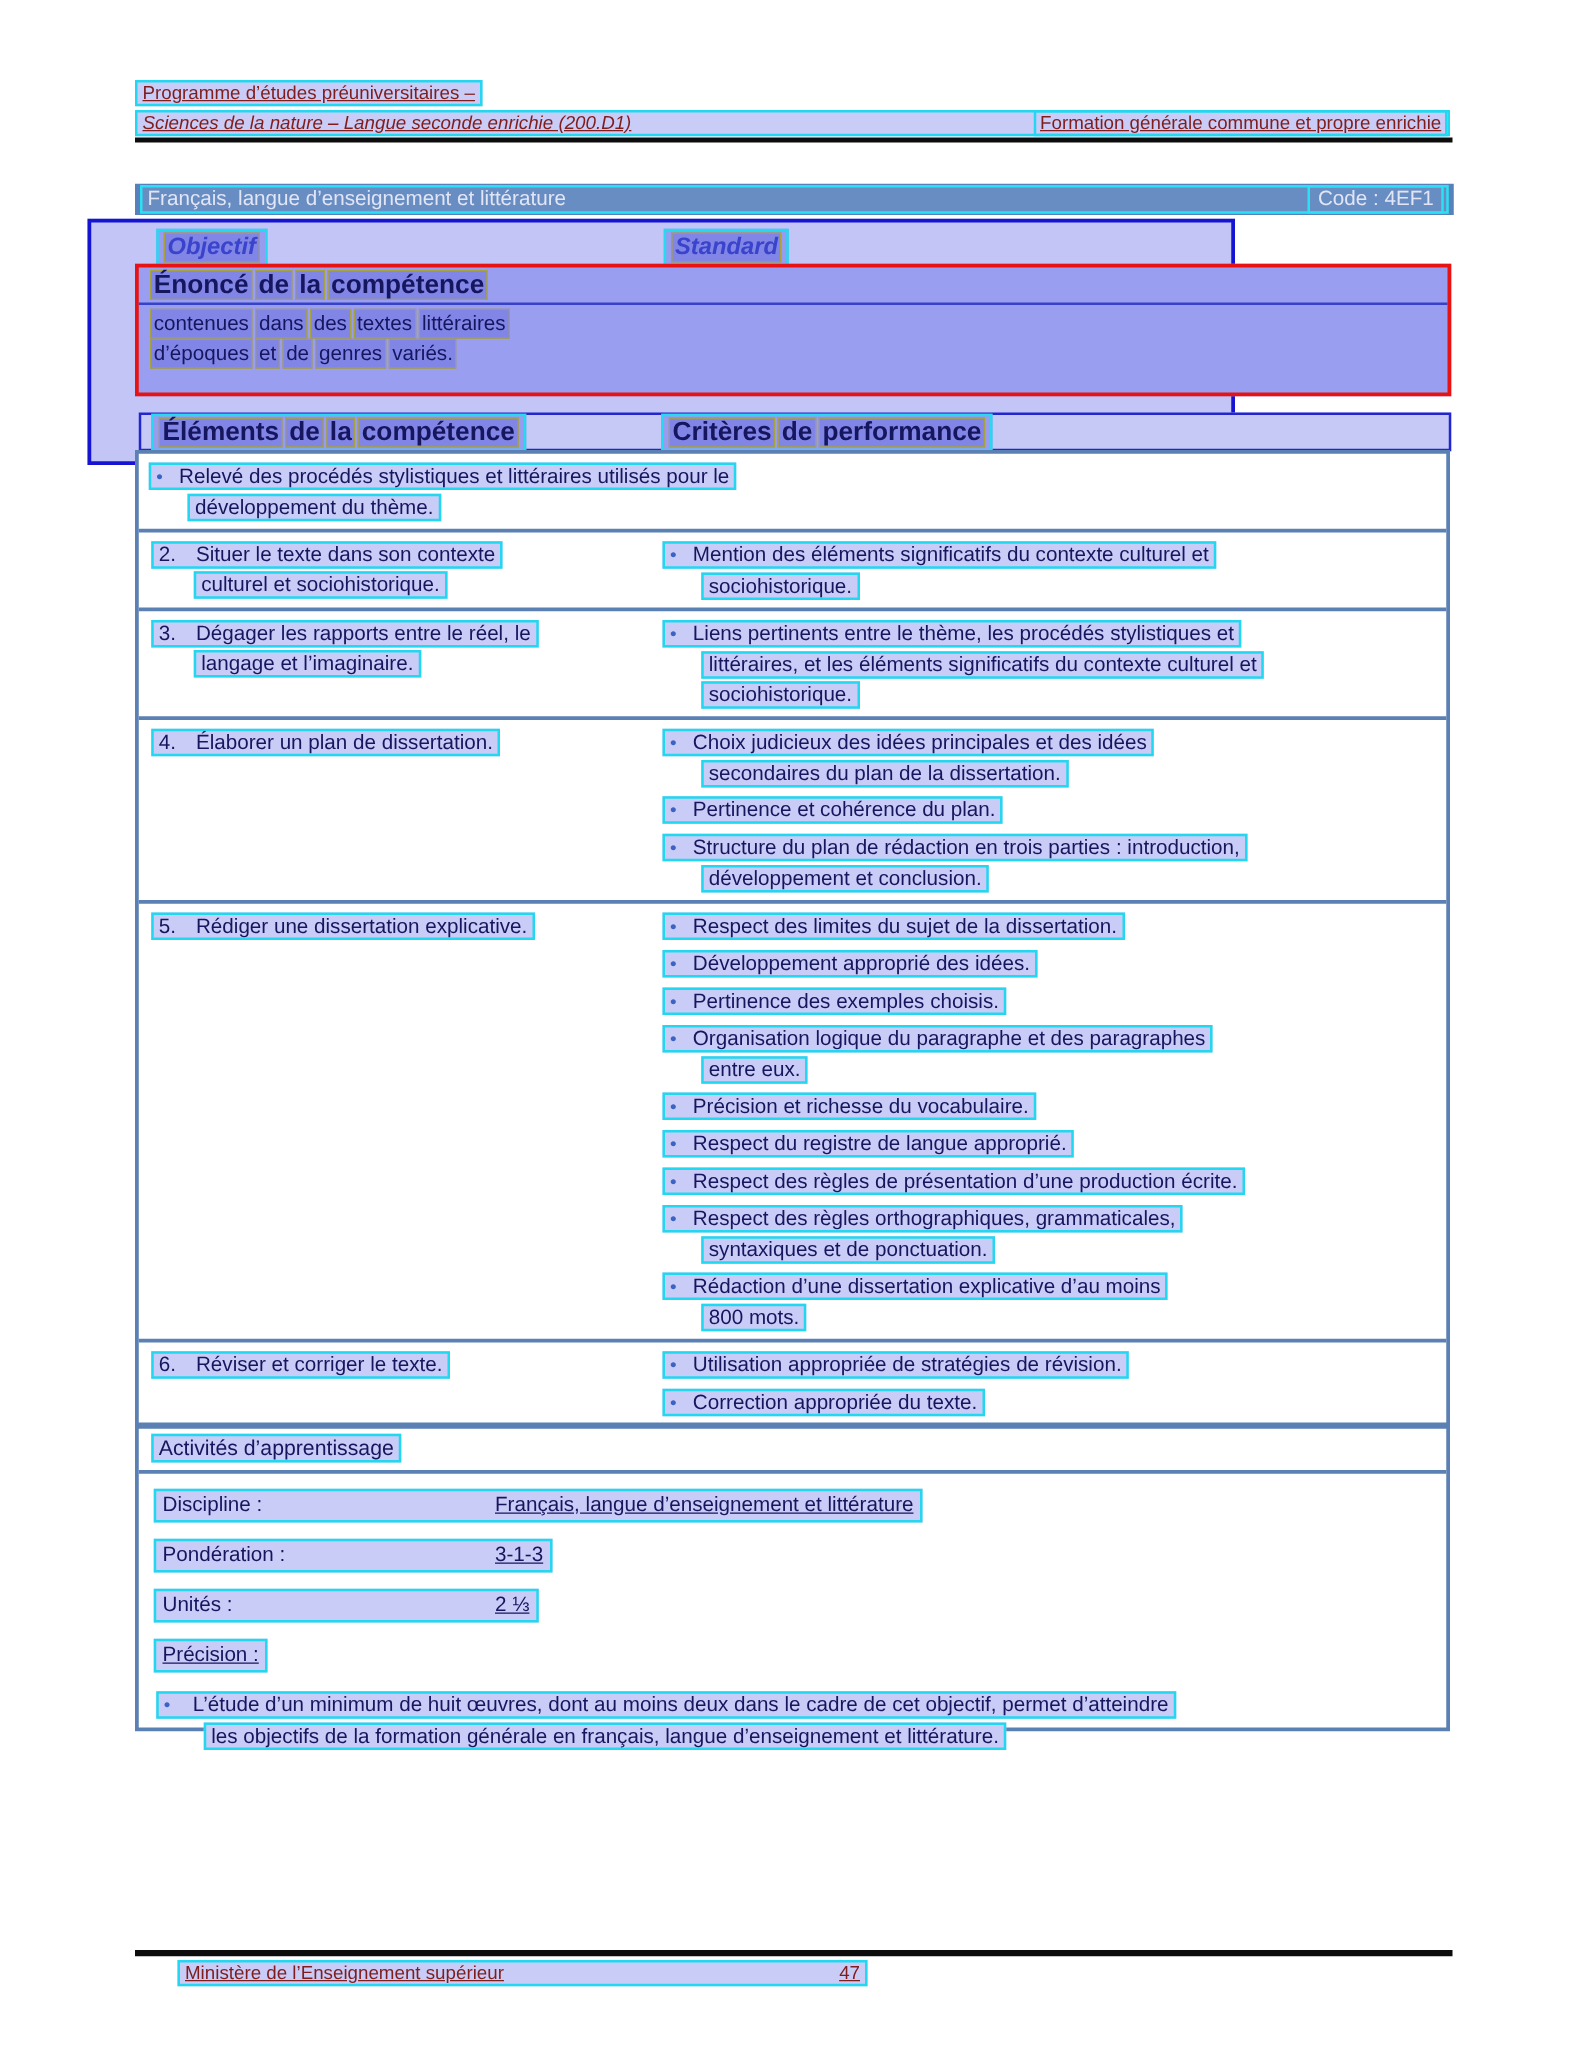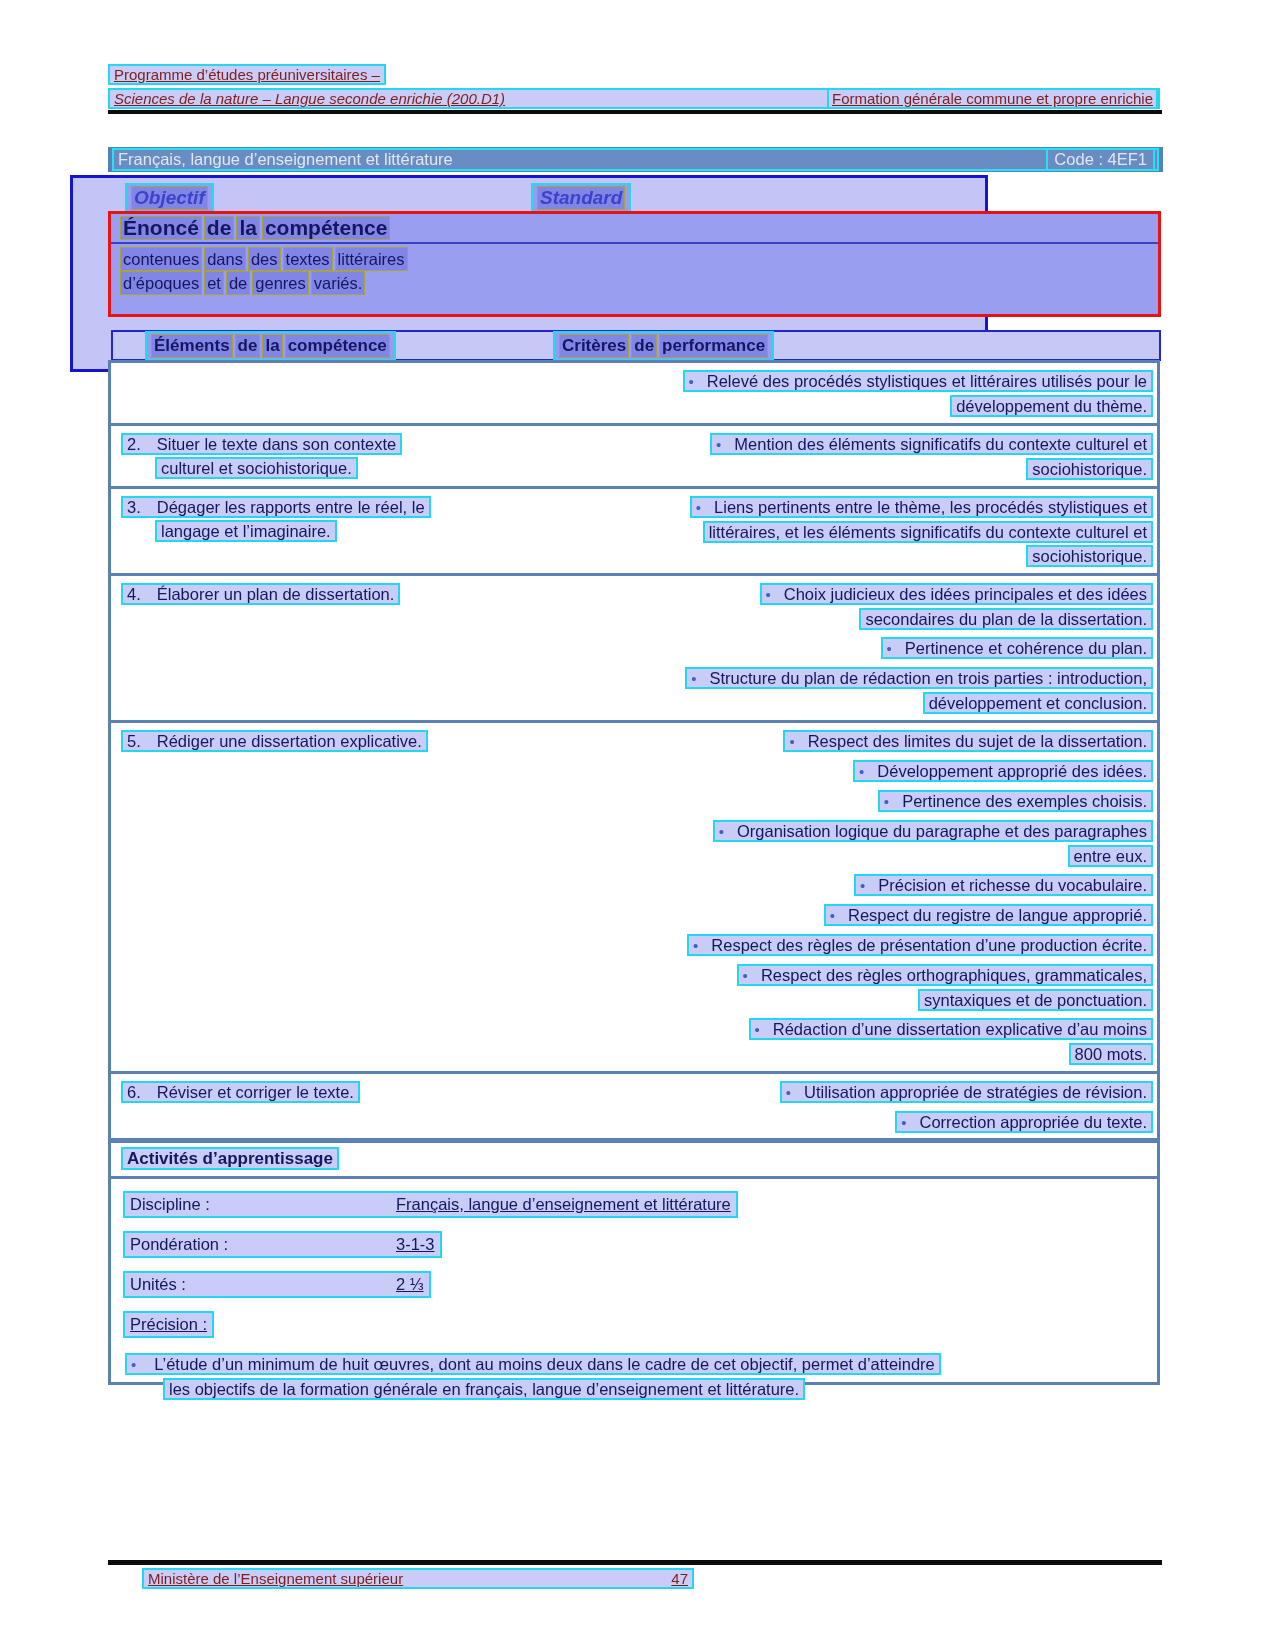--- a/index.html
+++ b/index.html
@@ -39,41 +39,41 @@
   .obj-row .cell1{width:406px;}
   .obj-row .phrase{font-size:19px;font-weight:bold;font-style:italic;color:#3a43cc;}
 
   .enonce{position:absolute;top:33px;left:35px;width:1053px;height:106px;
           background:#9a9ef0;border:3px solid #e81212;box-sizing:border-box;}
   .enonce-head{border-bottom:2px solid #3742c8;padding:2px 8px;font-weight:bold;font-size:21px;}
   .enonce-body{padding:3px 8px;font-size:16.5px;width:380px;}
 
   .ec-bar{position:absolute;top:152px;left:38px;width:1050px;height:31px;
           background:#c6c9f6;border:2px solid #2326cc;box-sizing:border-box;
-          display:flex;align-items:center;font-weight:bold;font-size:17px;padding-left:24px;}
+          display:flex;align-items:center;font-weight:bold;font-size:21px;}
   .ec-col1{width:408px;padding-left:8px;}
 
   
   .ctable{position:absolute;top:360px;left:108px;width:1052px;
           border:3px solid #5b80b4;box-sizing:border-box;background:#ffffff;
           font-size:16.5px;line-height:24px;}
   .trow{display:flex;border-bottom:3px solid #5b80b4;padding:4px 0 5px 0;}
   .trow:last-child{border-bottom:none;}
   .tleft{width:411px;box-sizing:border-box;padding:2px 8px 0 10px;}
-  .tright{flex:1;box-sizing:border-box;padding:2px 4px 0 0;text-align:right;}
+  .tright{flex:1;box-sizing:border-box;padding:2px 4px 0 0;}
   .elem{padding-left:34px;text-indent:-34px;max-width:392px;}
   .num{margin-right:16px;}
   .crit{padding-left:31px;text-indent:-31px;margin:0 0 5px 8px;}
   .crit:last-child{margin-bottom:0;}
   .bullet{color:#3b62c4;margin-right:13px;font-size:15px;}
 
   
   .activities{position:absolute;top:1138px;left:108px;width:1052px;height:247px;
               border:3px solid #5b80b4;box-sizing:border-box;font-size:16.5px;}
-  .act-head{border-bottom:3px solid #5b80b4;padding:8px 0 7px 10px;font-weight:bold;font-size:17px;}
+  .act-head{border-bottom:3px solid #5b80b4;padding:8px 0 7px 10px;font-weight:normal;font-size:17px;}
   .act-body{padding:12px 10px 0 12px;}
   .field{margin-bottom:13px;line-height:23px;}
   .fhl{display:inline-block;background:#c9ccf6;border:2px solid #22d8f0;padding:0 5px;text-decoration:underline;}
   .flabel{display:inline-block;width:266px;}
   .note{margin-top:14px;padding-left:38px;text-indent:-38px;line-height:25px;margin-left:2px;}
   .note .bullet{margin-right:18px;}
 
   
   .rule-bottom{position:absolute;top:1560px;left:108px;width:1054px;height:5px;background:#0c0c0c;}
   .footer-box{position:absolute;top:1568px;left:108px;width:540px;font-size:15px;

